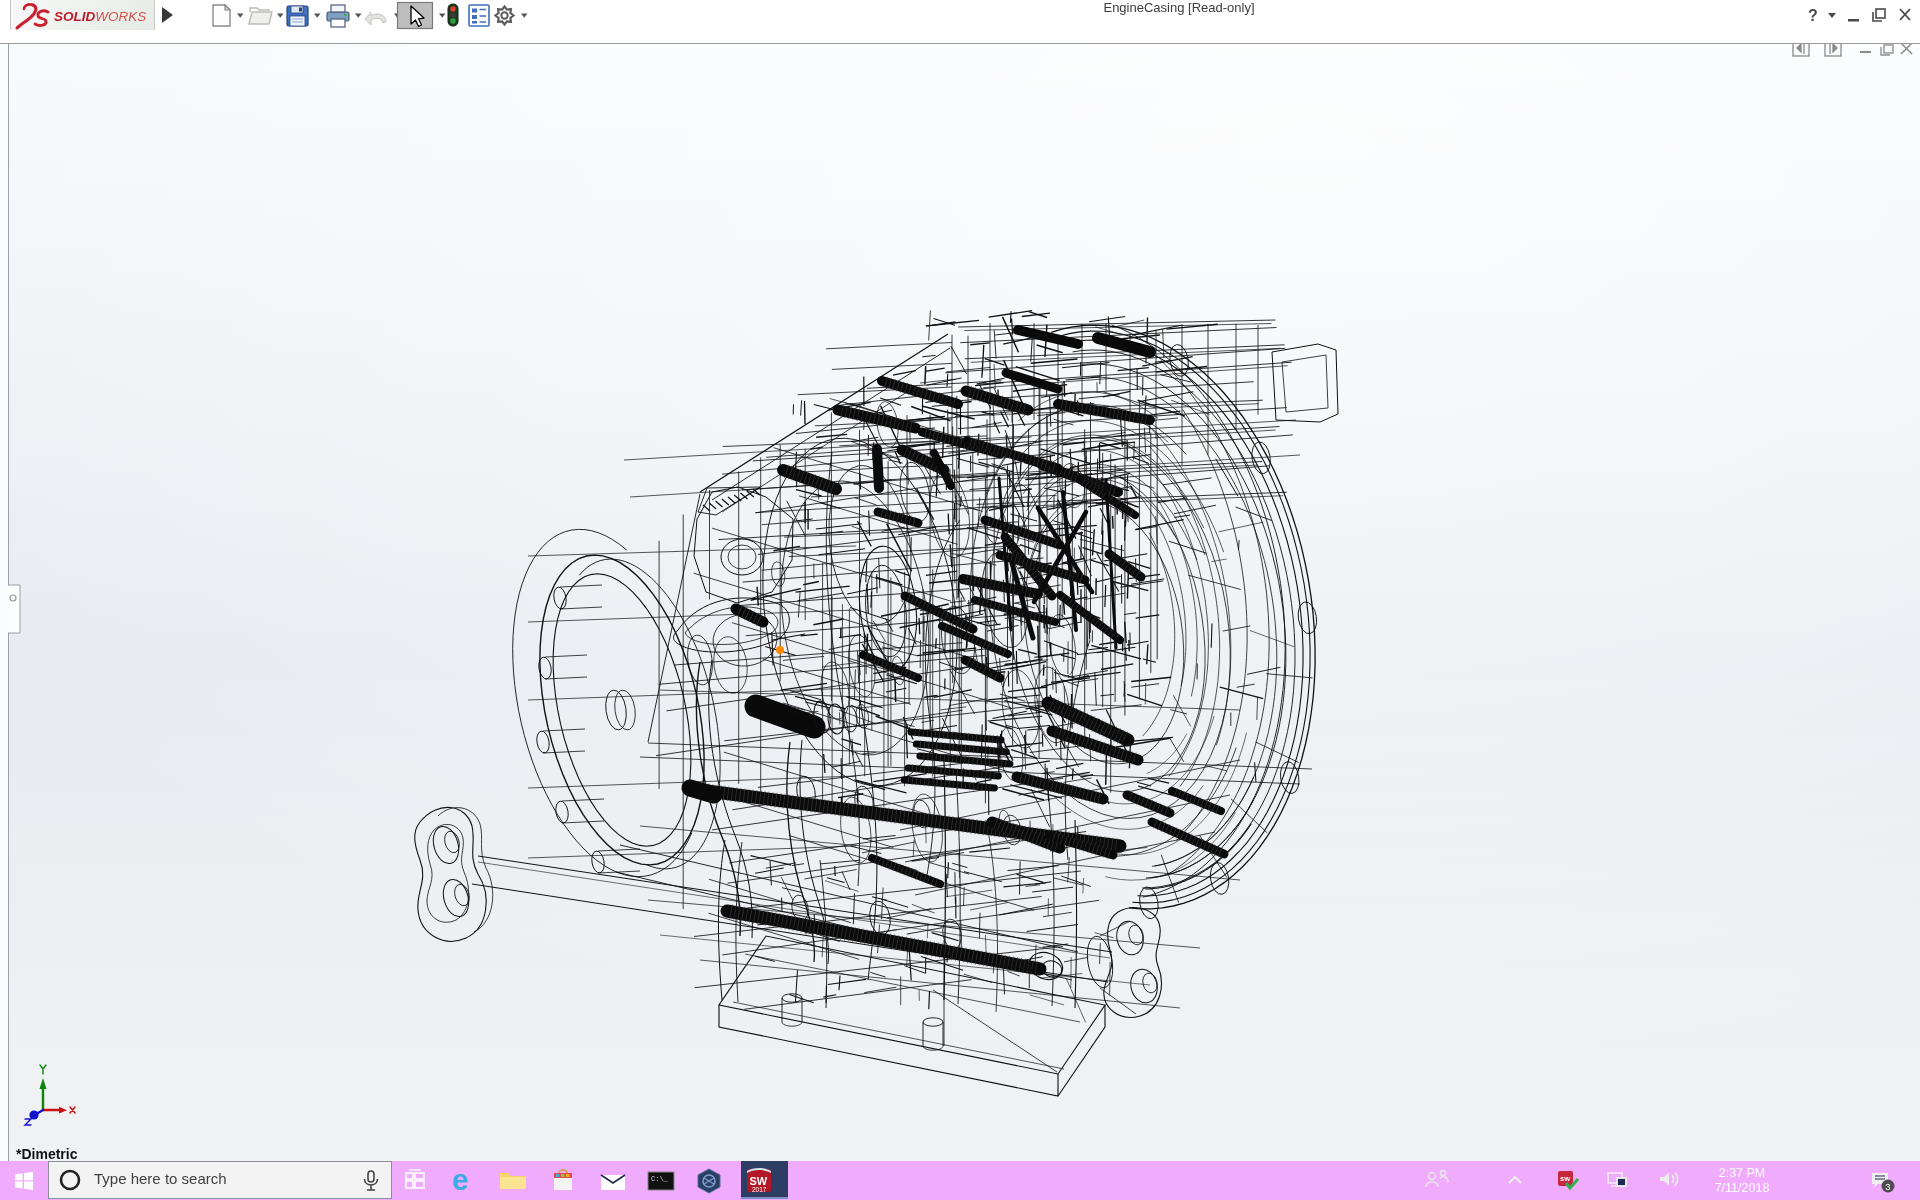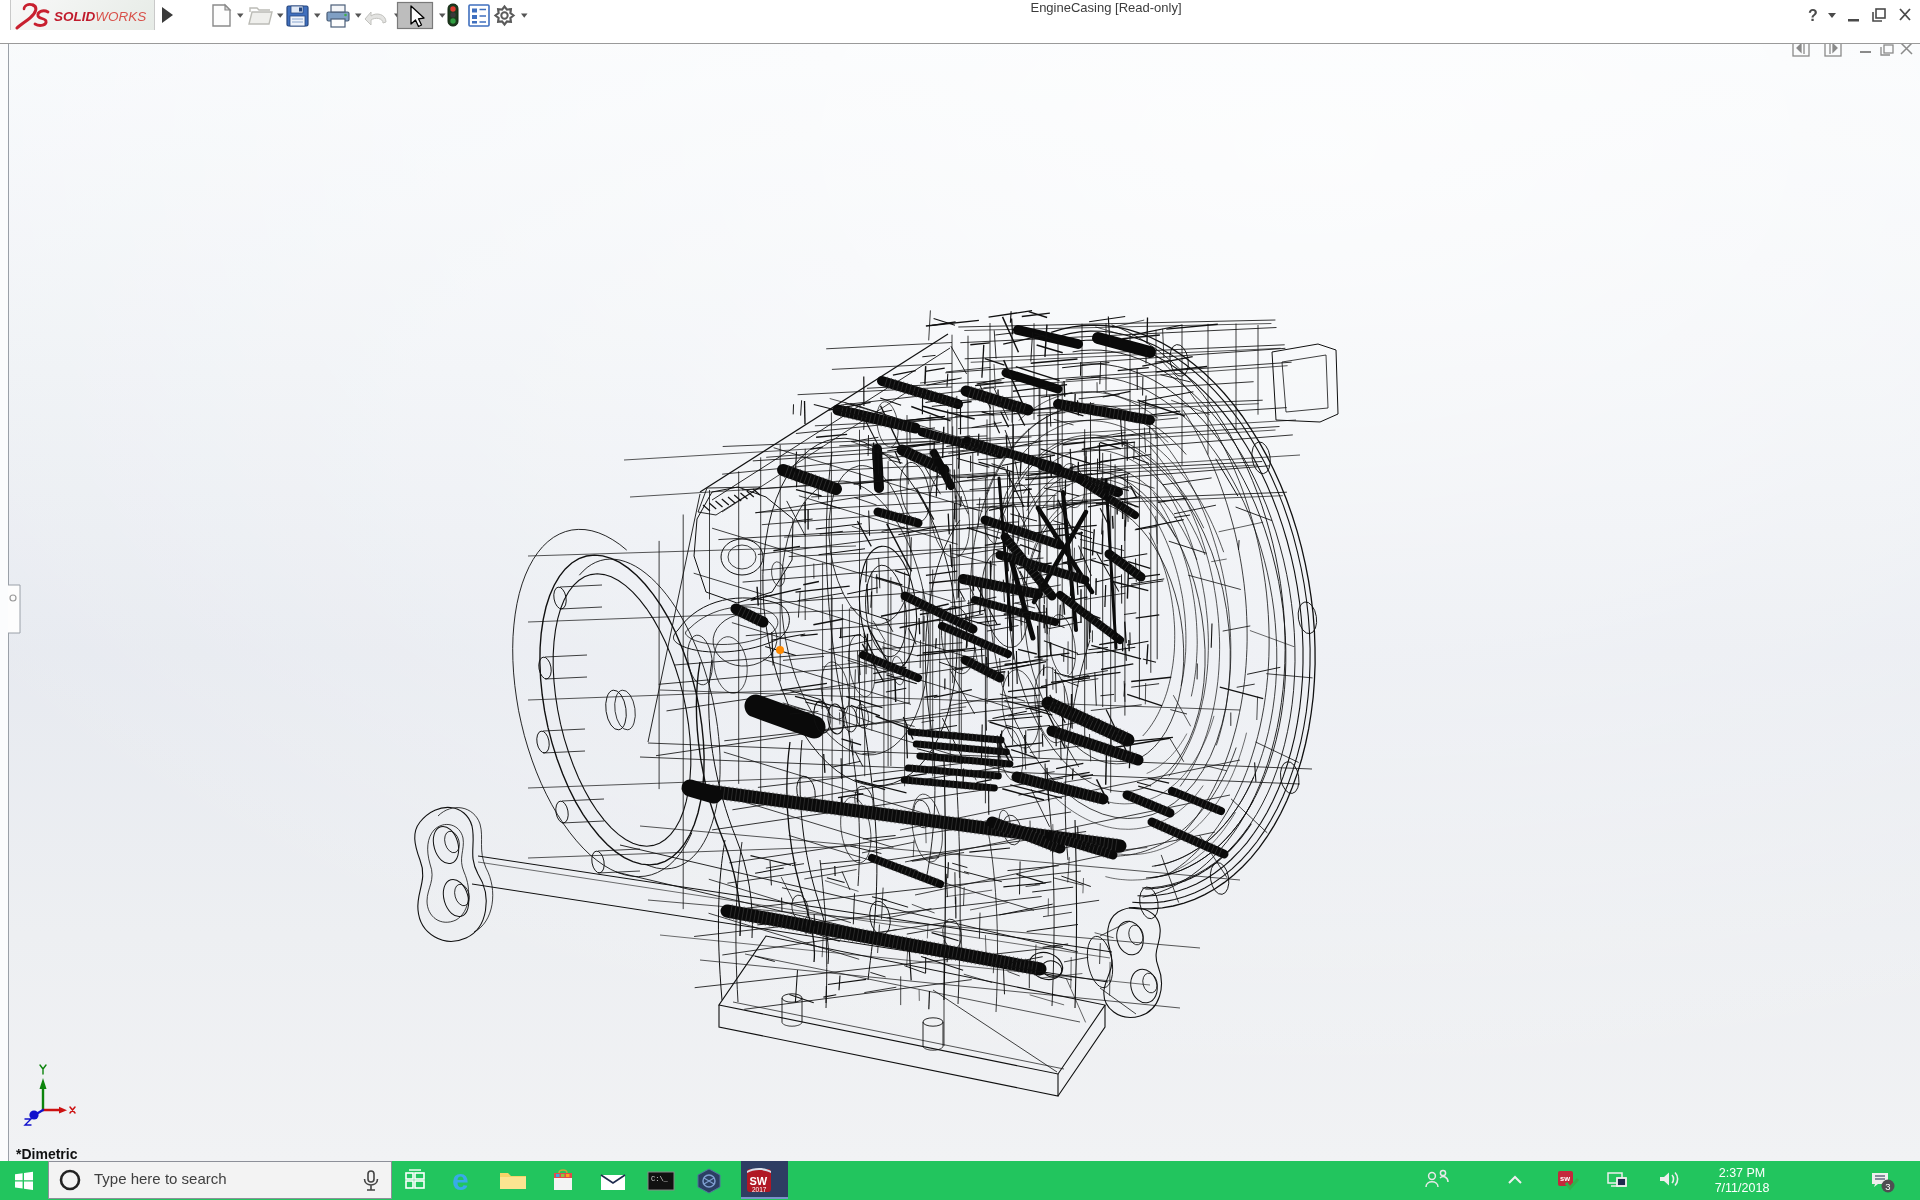--- a/index.html
+++ b/index.html
@@ -2003,31 +2003,31 @@
       <circle cx="253" cy="21" r="2.7" fill="#2f9e41"></circle>
       <rect x="269" y="5" width="20" height="21" rx="1" fill="#fff" stroke="#3f6fbe" stroke-width="1.6"></rect>
       <rect x="272" y="8.5" width="5" height="4" fill="#3f6fbe"></rect>
       <rect x="272" y="15" width="5" height="4" fill="#3f6fbe"></rect>
       <rect x="272" y="21" width="5" height="2.5" fill="#3f6fbe"></rect>
       <path d="M 279.5 9.5 L 286 9.5 M 279.5 16 L 286 16 M 279.5 22 L 286 22" stroke="#3f6fbe" stroke-width="1.6"></path>
       <polygon points="313.5 15.5 310.413 17.9492 310.864 21.864 306.949 21.4128 304.5 24.5 302.051 21.4128 298.136 21.864 298.587 17.9492 295.5 15.5 298.587 13.0508 298.136 9.13604 302.051 9.58717 304.5 6.5 306.949 9.58717 310.864 9.13604 310.413 13.0508" fill="none" stroke="#5a5a5a" stroke-width="2.2"></polygon>
       <circle cx="304.5" cy="15.5" r="3.2" fill="none" stroke="#5a5a5a" stroke-width="2"></circle>
       <path d="M 321 13.5 L 327.5 13.5 L 324.25 17.7 Z" fill="#555"></path>
     </svg>
-    <div style="position:absolute;left:960px;top:0;width:292px;height:30px;line-height:30px;text-align:center;font:13px 'Liberation Sans',sans-serif;color:#3c3c3c;">EngineCasing [Read-only]</div>
+    <div style="position:absolute;left:1033px;top:0;width:292px;height:30px;line-height:30px;text-align:center;font:13px 'Liberation Sans',sans-serif;color:#3c3c3c;">EngineCasing [Read-only]</div>
     <svg style="position:absolute;left:1800px;top:0" width="120" height="30" viewBox="0 0 120 30">
       <text x="8" y="21" font-family="Liberation Sans, sans-serif" font-size="16" font-weight="bold" fill="#4a4a4a">?</text>
       <path d="M 28 13 L 36 13 L 32 18 Z" fill="#4a4a4a"></path>
       <rect x="48" y="19" width="11" height="2.5" fill="#4a4a4a"></rect>
       <rect x="76" y="9" width="9" height="9" fill="none" stroke="#4a4a4a" stroke-width="1.6"></rect>
       <path d="M 73 12 L 73 21 L 82 21" fill="none" stroke="#4a4a4a" stroke-width="1.6"></path>
       <path d="M 100 9 L 110 20 M 110 9 L 100 20" stroke="#4a4a4a" stroke-width="1.8" fill="none"></path>
     </svg>
   </div>
-<div style="position:absolute;left:0;top:1161px;width:1920px;height:39px;background:#22c55e;overflow:hidden;">
+<div style="position:absolute;left:0;top:1161px;width:1920px;height:39px;background:#f0abfc;overflow:hidden;">
     <svg style="position:absolute;left:0;top:0" width="48" height="39" viewBox="0 0 48 39">
       <path d="M 15 13.2 L 22.6 12.2 L 22.6 19.2 L 15 19.2 Z" fill="#fff"></path>
       <path d="M 24 12 L 33 10.8 L 33 19.2 L 24 19.2 Z" fill="#fff"></path>
       <path d="M 15 20.6 L 22.6 20.6 L 22.6 27.6 L 15 26.6 Z" fill="#fff"></path>
       <path d="M 24 20.6 L 33 20.6 L 33 29 L 24 27.8 Z" fill="#fff"></path>
     </svg>
     <div style="position:absolute;left:48px;top:0px;width:344px;height:38px;background:#f3f3f3;border:1px solid #8d9099;box-sizing:border-box;"></div>
     <svg style="position:absolute;left:56px;top:6px" width="30" height="28" viewBox="0 0 30 28">
       <circle cx="14" cy="13" r="9" fill="none" stroke="#222" stroke-width="2.6"></circle>
     </svg>

